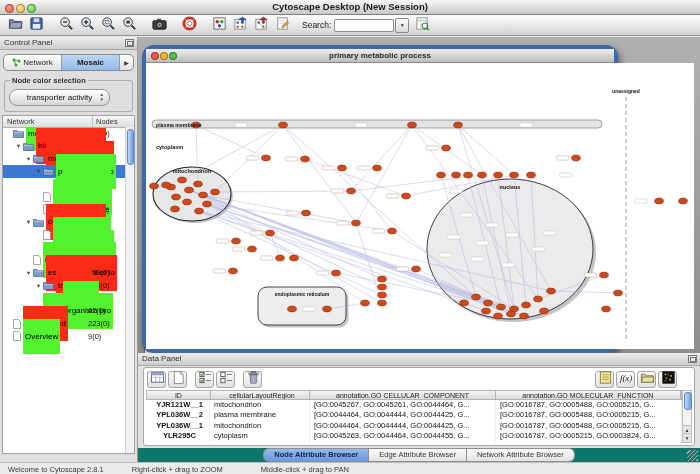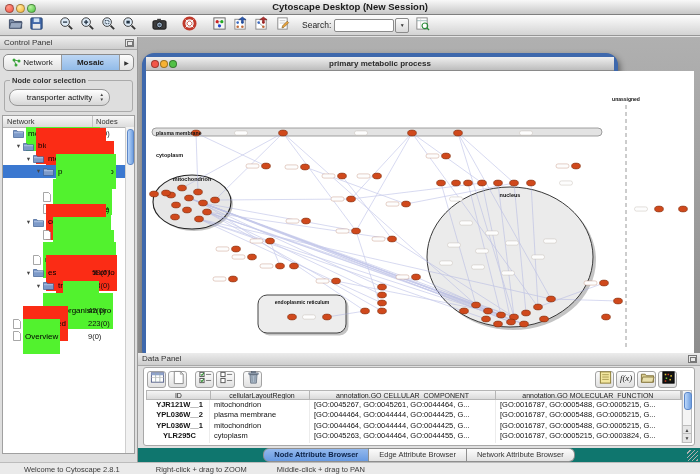--- a/index.html
+++ b/index.html
@@ -29,21 +29,21 @@
   .combo-arrow{width:12px;height:13px;margin-left:1px;border:1px solid #8b8b8b;border-radius:2px;
     background:linear-gradient(#fcfcfc,#d8d8d8);font-size:5px;color:#333;display:flex;align-items:center;justify-content:center;}
 
   
   .desktop{position:absolute;left:138px;top:37px;width:562px;height:316px;
     background:linear-gradient(#b0b0b0,#8d8d8d);overflow:hidden;}
   .sliver{position:absolute;z-index:1;background:#fff;border:1px solid #5e5e5e;overflow:hidden;}
   .sliver.blue{background:linear-gradient(#4b77bc,#34588f);border-color:#24406b;}
 
   
-  .netwin{position:absolute;left:4px;top:16px;width:476px;height:308px;z-index:2;
+  .netwin{position:absolute;left:4px;top:8px;width:476px;height:308px;z-index:2;
     border:4px solid #3e68ac;border-radius:12px;background:#fff;box-sizing:border-box;box-shadow:2px 3px 6px rgba(0,0,0,.45);}
   .netwin-titlebar{position:relative;height:13px;background:linear-gradient(#efefef,#bdbdbd);
     border-bottom:1px solid #8a8a8a;}
   .netwin-titlebar .title{position:absolute;left:0;right:0;top:0;height:13px;line-height:13px;
     text-align:center;font-size:8px;font-weight:bold;color:#2a2a2a;}
   .nlight{position:absolute;top:3px;width:6px;height:6px;border-radius:50%;border:0.5px solid rgba(0,0,0,.35);}
   .nlight.red{left:5px;background:#f25648;}
   .nlight.yellow{left:14px;background:#f7b234;}
   .nlight.green{left:23px;background:#52c146;}
   .net-canvas{position:relative;width:548px;height:286px;background:#fff;overflow:hidden;}
@@ -117,21 +117,21 @@
   .btab{height:12px;line-height:12px;padding:0 10px;font-size:7.5px;color:#333;border:1px solid #8f8f8f;border-left:none;
     background:linear-gradient(#fcfcfc,#e2e2e2);}
   .btab:first-child{border-left:1px solid #8f8f8f;border-radius:6px 0 0 6px;}
   .btab:last-child{border-radius:0 6px 6px 0;}
   .btab.active{background:linear-gradient(#93b8ed,#689ae2);color:#0c2247;font-weight:bold;}
   .grip{position:absolute;right:2px;top:450px;width:11px;height:11px;
     background:repeating-linear-gradient(135deg,transparent 0 2px,#b0b0b0 2px 3px);}
   .statusbar{position:absolute;left:0;top:462px;width:700px;height:12px;background:#eaeaea;border-top:1px solid #bcbcbc;
     font-size:7.5px;color:#3a3a3a;display:flex;align-items:center;}
   .statusbar span{display:inline-block;}
-  .st0{margin-left:24px;} .st1{margin-left:36px;} .st2{margin-left:30px;}
+  .st0{margin-left:8px;} .st1{margin-left:28px;} .st2{margin-left:38px;}
 </style>
 </head>
 <body>
 
 <div class="app">
 
   <div class="titlebar">
     <div class="light red"></div>
     <div class="light yellow"></div>
     <div class="light green"></div>

